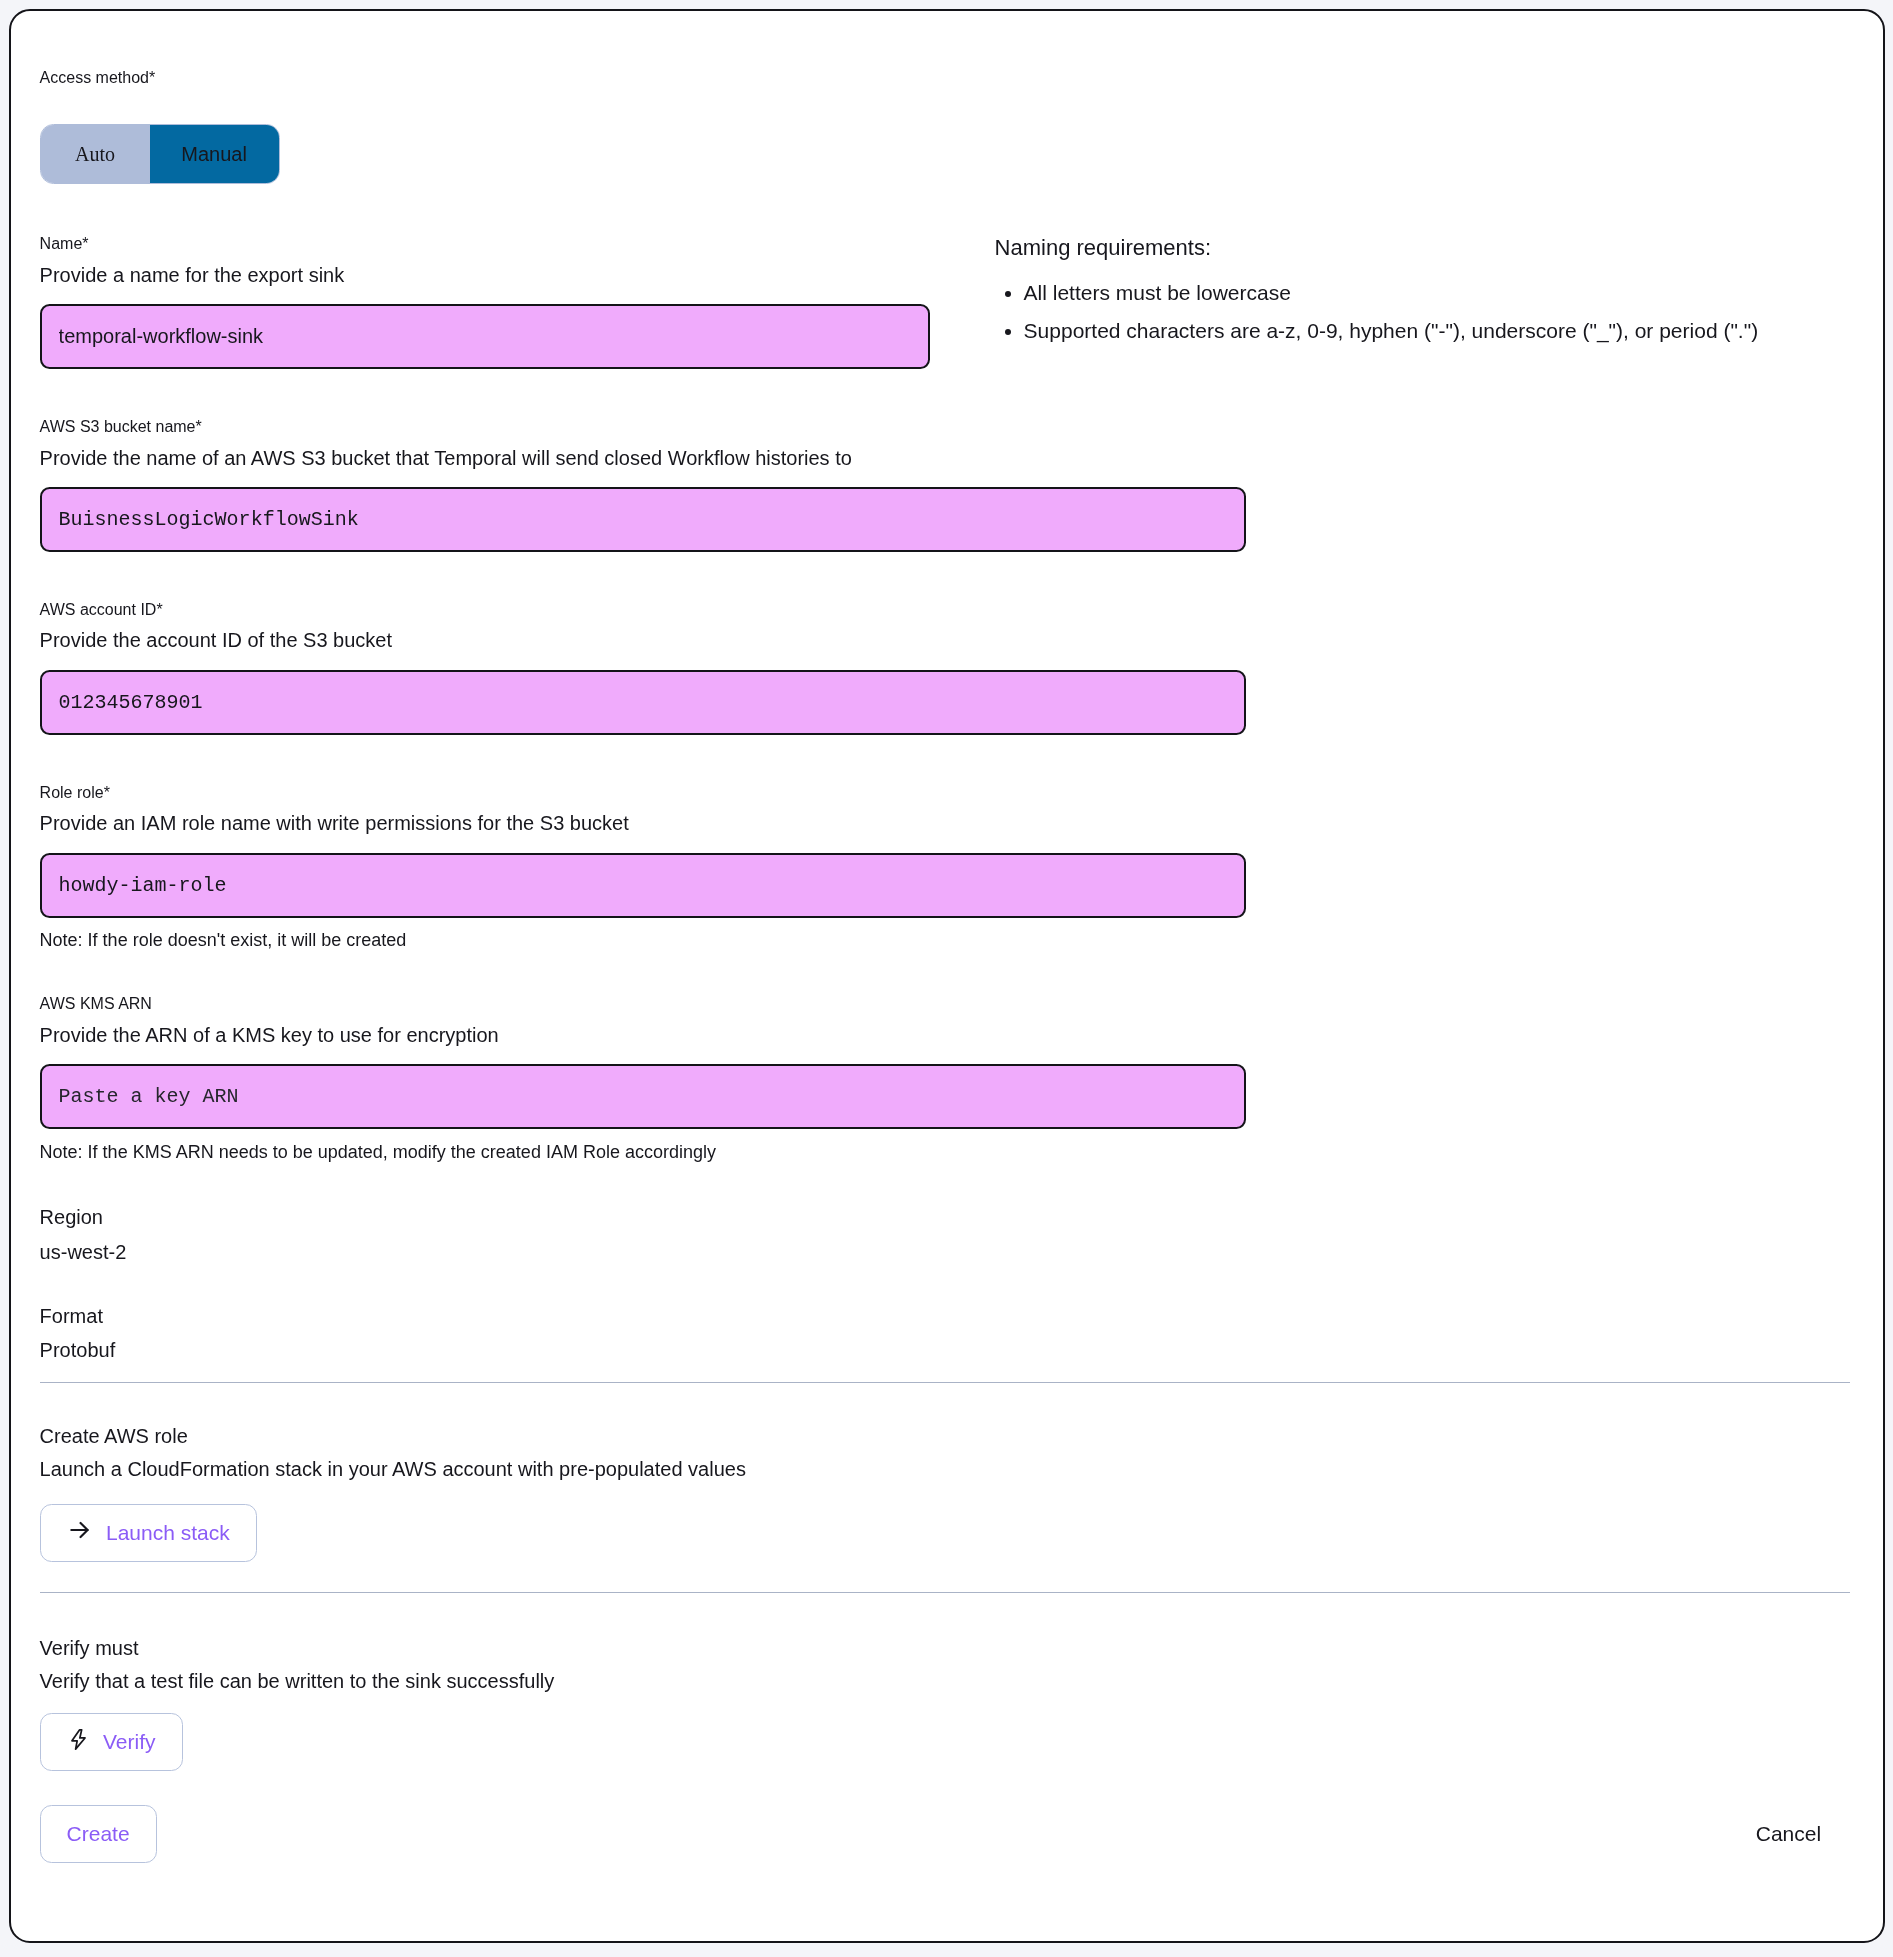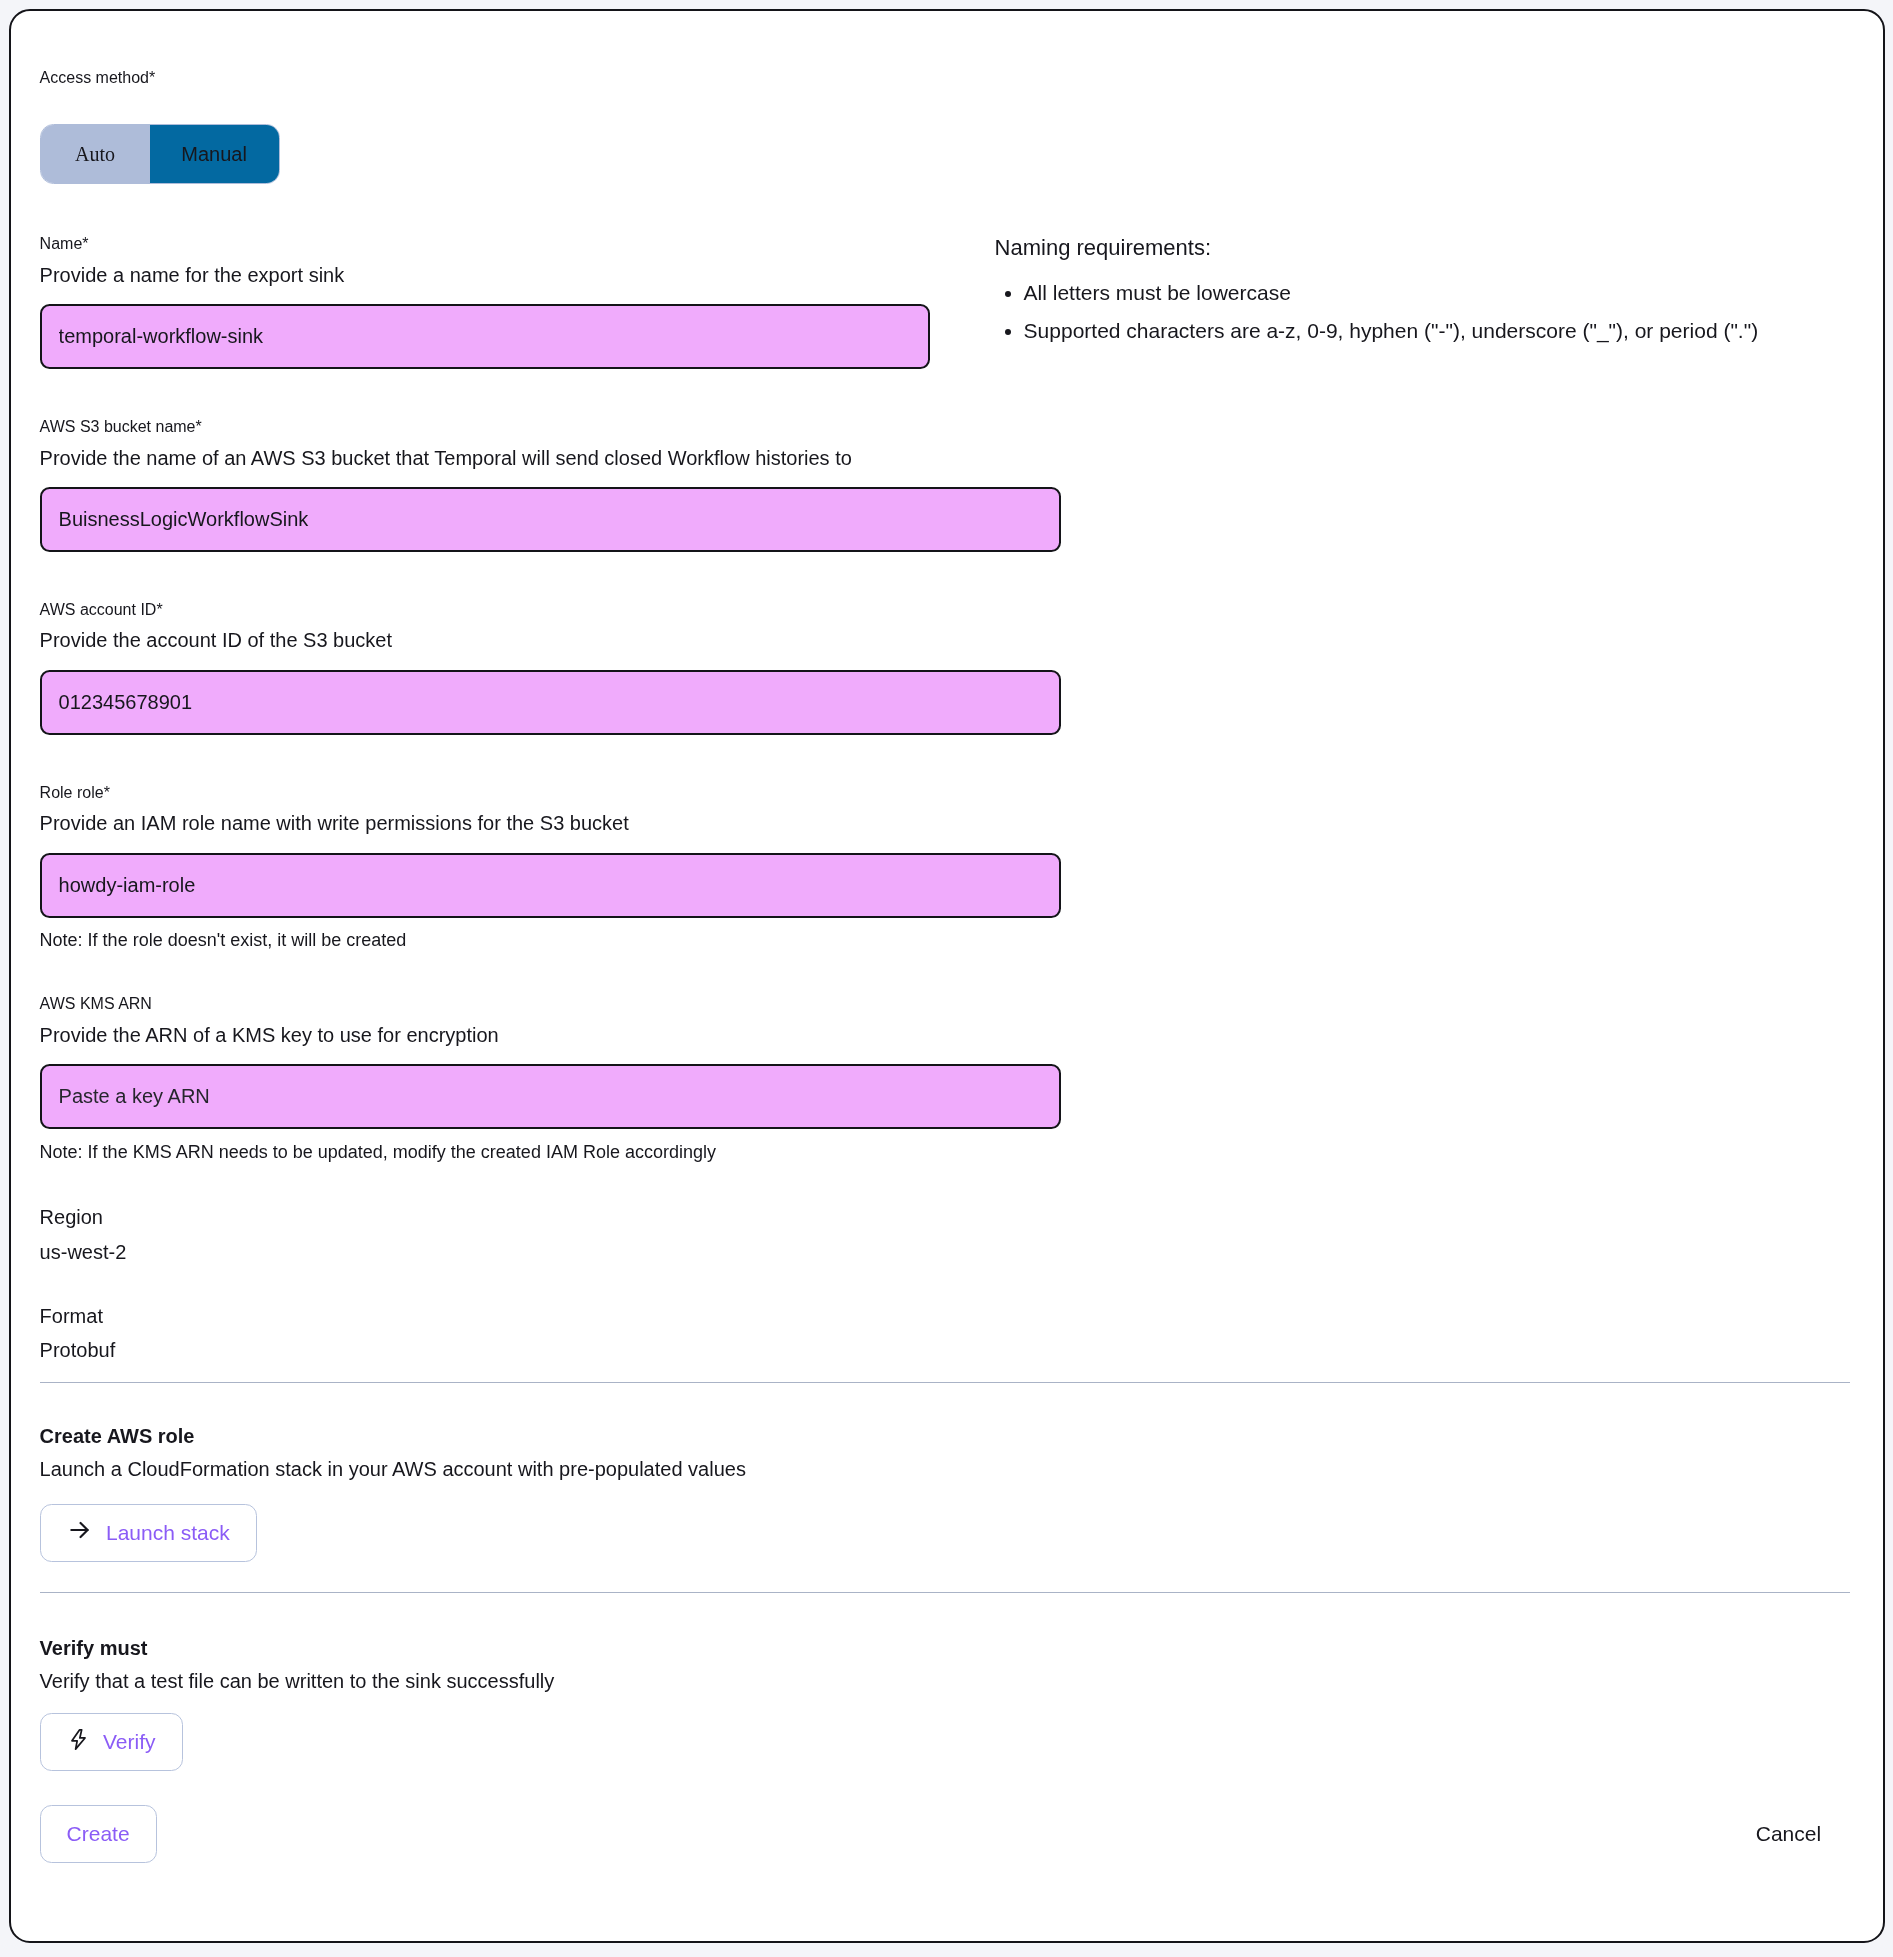--- a/index.html
+++ b/index.html
@@ -54,38 +54,38 @@
     border-radius: 9.6px;
     font-size: 20px;
     font-family: "Liberation Sans", sans-serif;
     color: #17171d;
     padding: 0 17px;
     margin-top: 16.3px;
     background: #f0abfc;
     width: 100%;
   }
   .text-input::placeholder { color: #26262d; opacity: 1; }
-  .w-wide { width: 1021px; }
+  .w-wide { width: 1206px; font-family: Liberation Mono, monospace; }
 
   .req-title { font-size: 22px; line-height: 1.3; }
   .req-list { margin-top: 15.3px; padding-left: 29px; }
   .req-list li { font-size: 21px; line-height: 1.42; margin-bottom: 7.6px; }
 
   .section-gap { margin-top: 48px; }
 
   .static-label { font-size: 20px; line-height: 1.3; }
   .static-value { font-size: 20px; line-height: 1.3; margin-top: 8.6px; }
 
   .divider {
     border: none;
     border-top: 1.9px solid #aab3c6;
     margin: 0;
   }
 
-  .section-title { font-size: 20px; font-weight: 700; line-height: 1.3; }
+  .section-title { font-size: 20px; font-weight: 400; line-height: 1.3; }
 
   .outline-btn {
     display: inline-flex; align-items: center; gap: 13.4px;
     height: 58px;
     padding: 0 26px;
     background: #ffffff;
     border: 1.9px solid #b7c3dd;
     border-radius: 11.5px;
     font-size: 21px;
     font-family: "Liberation Sans", sans-serif;

